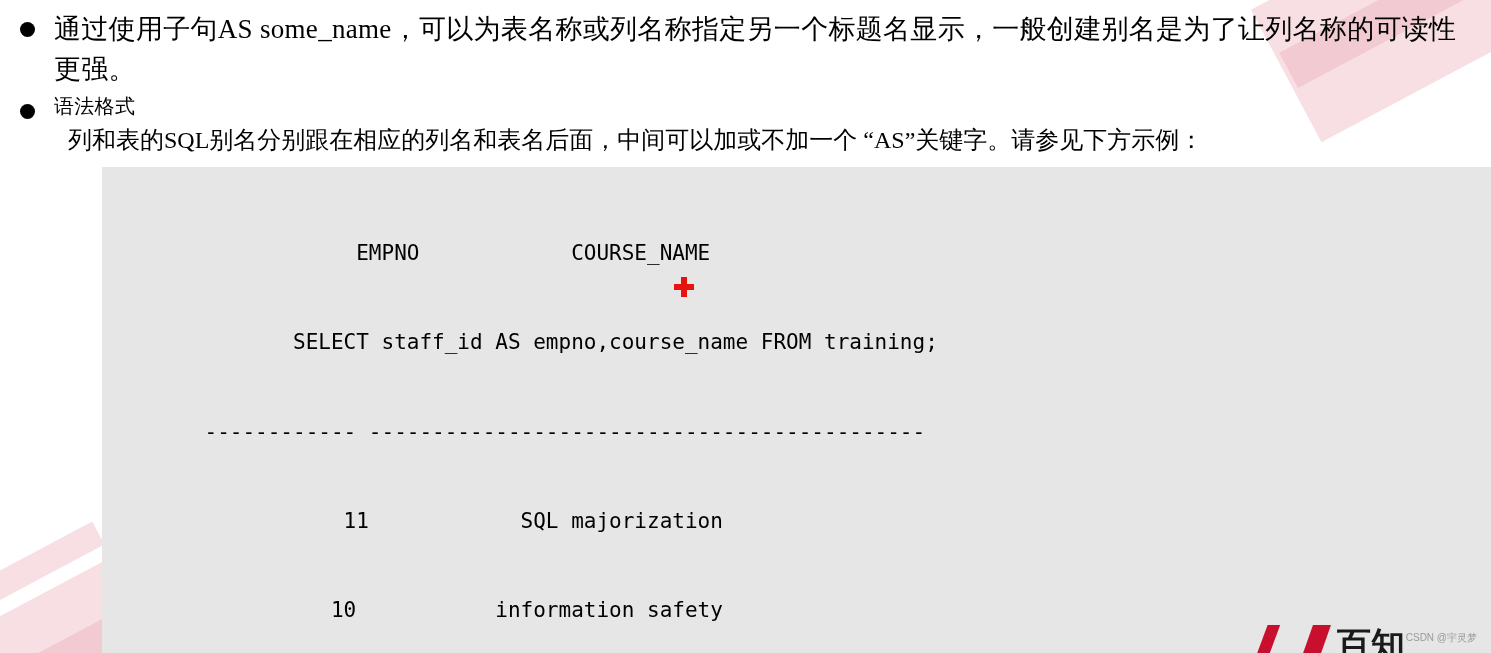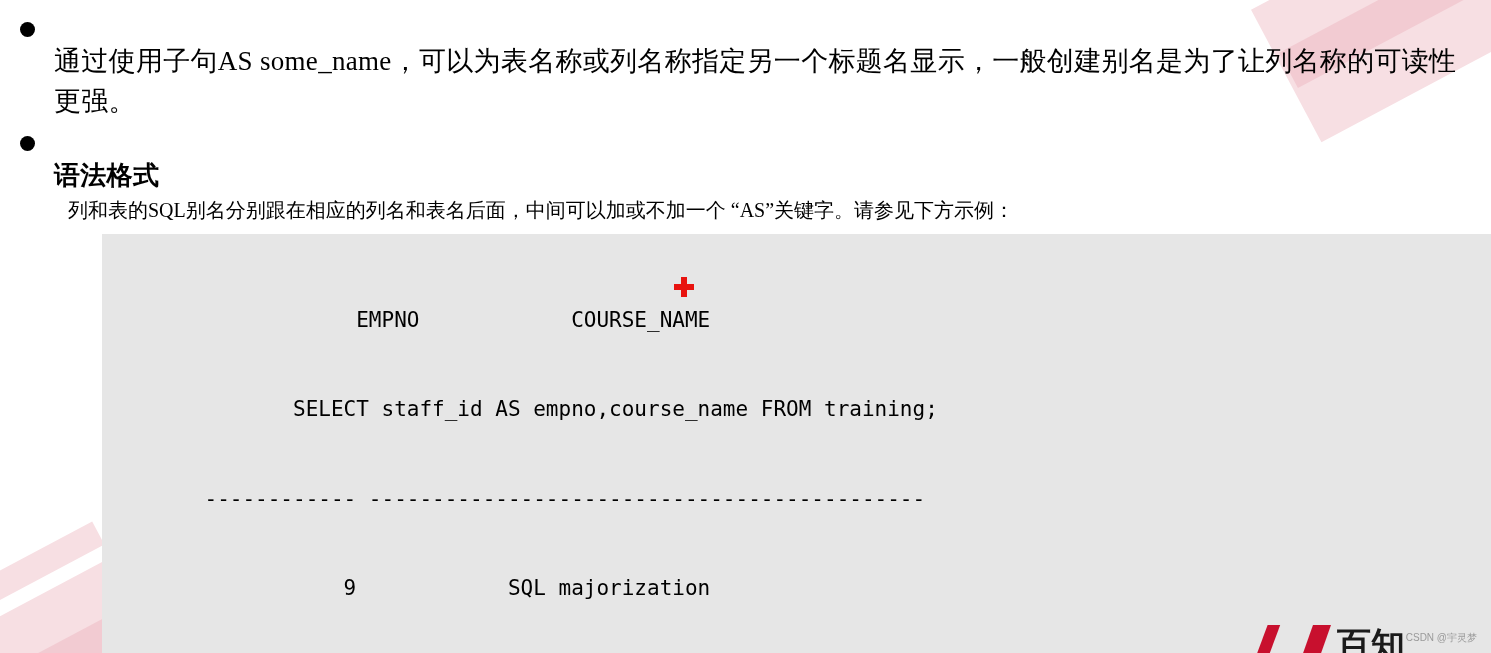--- a/index.html
+++ b/index.html
@@ -86,29 +86,28 @@
     width: 15px;
     height: 15px;
     border-radius: 50%;
     background: #000000;
   }
   .bullet-text {
     font-size: 27px;
     line-height: 1.48;
     letter-spacing: 0.3px;
     font-family: "Liberation Serif", "DejaVu Serif", serif;
-    margin-top: 32px;
   }
   .bullet-text.bold {
-    font-weight: bold;
-    font-family: "Liberation Sans", sans-serif;
-    font-size: 26px;
+    font-weight: normal;
+    font-family: "Liberation Sans", sans-serif;
+    font-size: 20px;
   }
   .sub-para {
-    font-size: 20px;
+    font-size: 24px;
     line-height: 1.4;
     margin: 2px 0 4px 48px;
     font-family: "Liberation Serif", "DejaVu Serif", serif;
   }
 
   .code-block {
     background: #e6e6e6;
     margin: 10px 0 0 82px;
     padding: 12px 14px 16px 14px;
     width: 1390px;
@@ -209,21 +208,21 @@
       <div class="bullet-text bold">语法格式</div>
     </div>
 
     <div class="sub-para">列和表的SQL别名分别跟在相应的列名和表名后面，中间可以加或不加一个 “AS”关键字。请参见下方示例：</div>
 
 
     <div class="code-block first">
       <div class="code-line">                   EMPNO            COURSE_NAME</div>
       <div class="code-line">              SELECT staff_id AS empno,course_name FROM training;</div>
       <div class="code-line">       ------------ --------------------------------------------</div>
-      <div class="code-line">                  9            SQL majorization</div>
+      <div class="code-line">                  11            SQL majorization</div>
       <div class="code-line">                 10           information safety</div>
       
     </div>
 
   </div>
 
   <div class="cursor" style="left:674px; top:277px;"></div>
 
   <div class="logo-mark">
     <span class="lg-red"></span>

